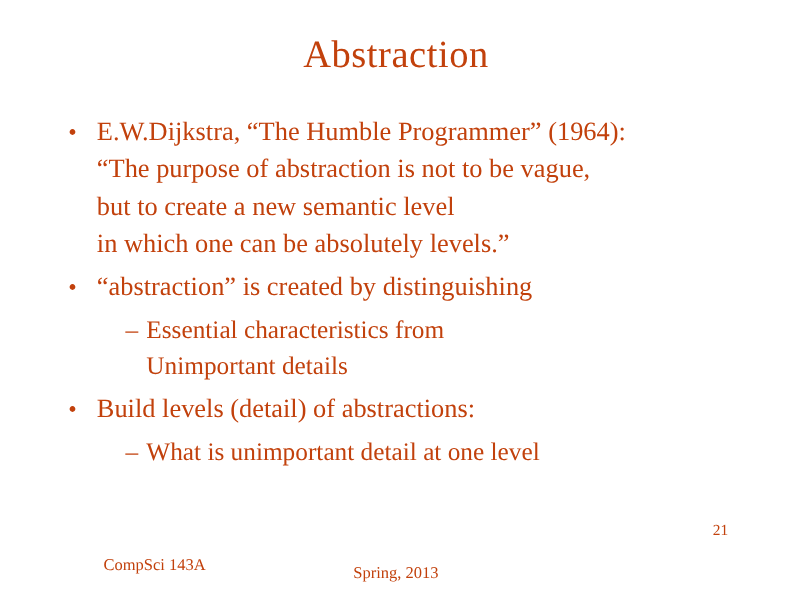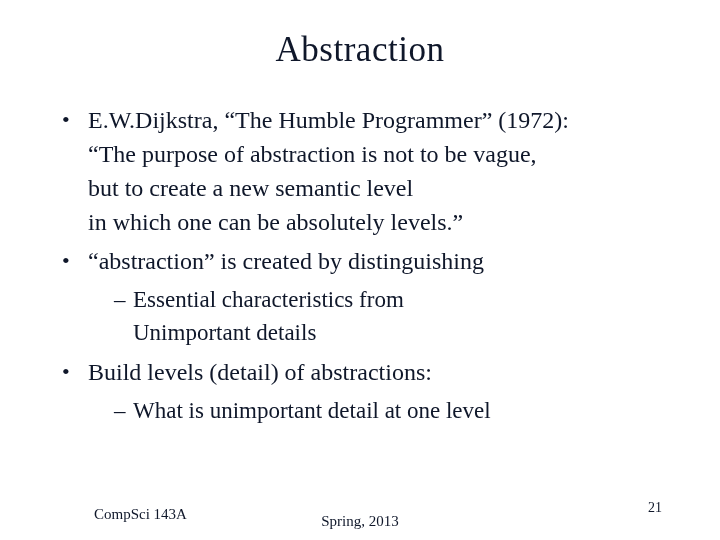--- a/index.html
+++ b/index.html
@@ -60,35 +60,35 @@
   .footer-center {
     position: absolute;
     left: 0; right: 0;
     top: 513px;
     text-align: center;
     font-size: 15px;
   }
   .footer-right {
     position: absolute;
     right: 58px;
-    top: 500px;
+    top: 475px;
     font-size: 14px;
   }
 </style>
 </head>
 <body>
 
-<div class="slide" style="color: #0f172a; background: rgb(255, 255, 255);">
+<div class="slide" style="color: #c2410c; background: rgb(255, 255, 255);">
   <div class="title">Abstraction</div>
 
   <div class="content">
       <div class="bullet lvl1">
         <span class="marker">•</span>
         <div class="lines">
-          <div class="line"><span>E.W.Dijkstra, “The Humble Programmer” (1972):</span></div>
+          <div class="line"><span>E.W.Dijkstra, “The Humble Programmer” (1964):</span></div>
           <div class="line"><span>“The purpose of abstraction is </span><span class="italic">not</span><span> to be vague,</span></div>
           <div class="line"><span>but to create a new semantic level</span></div>
           <div class="line"><span>in which one can be absolutely levels.”</span></div>
         </div>
       </div>
       <div class="bullet lvl1">
         <span class="marker">•</span>
         <div class="lines">
           <div class="line"><span>“abstraction” is created by distinguishing</span></div>
         </div>

